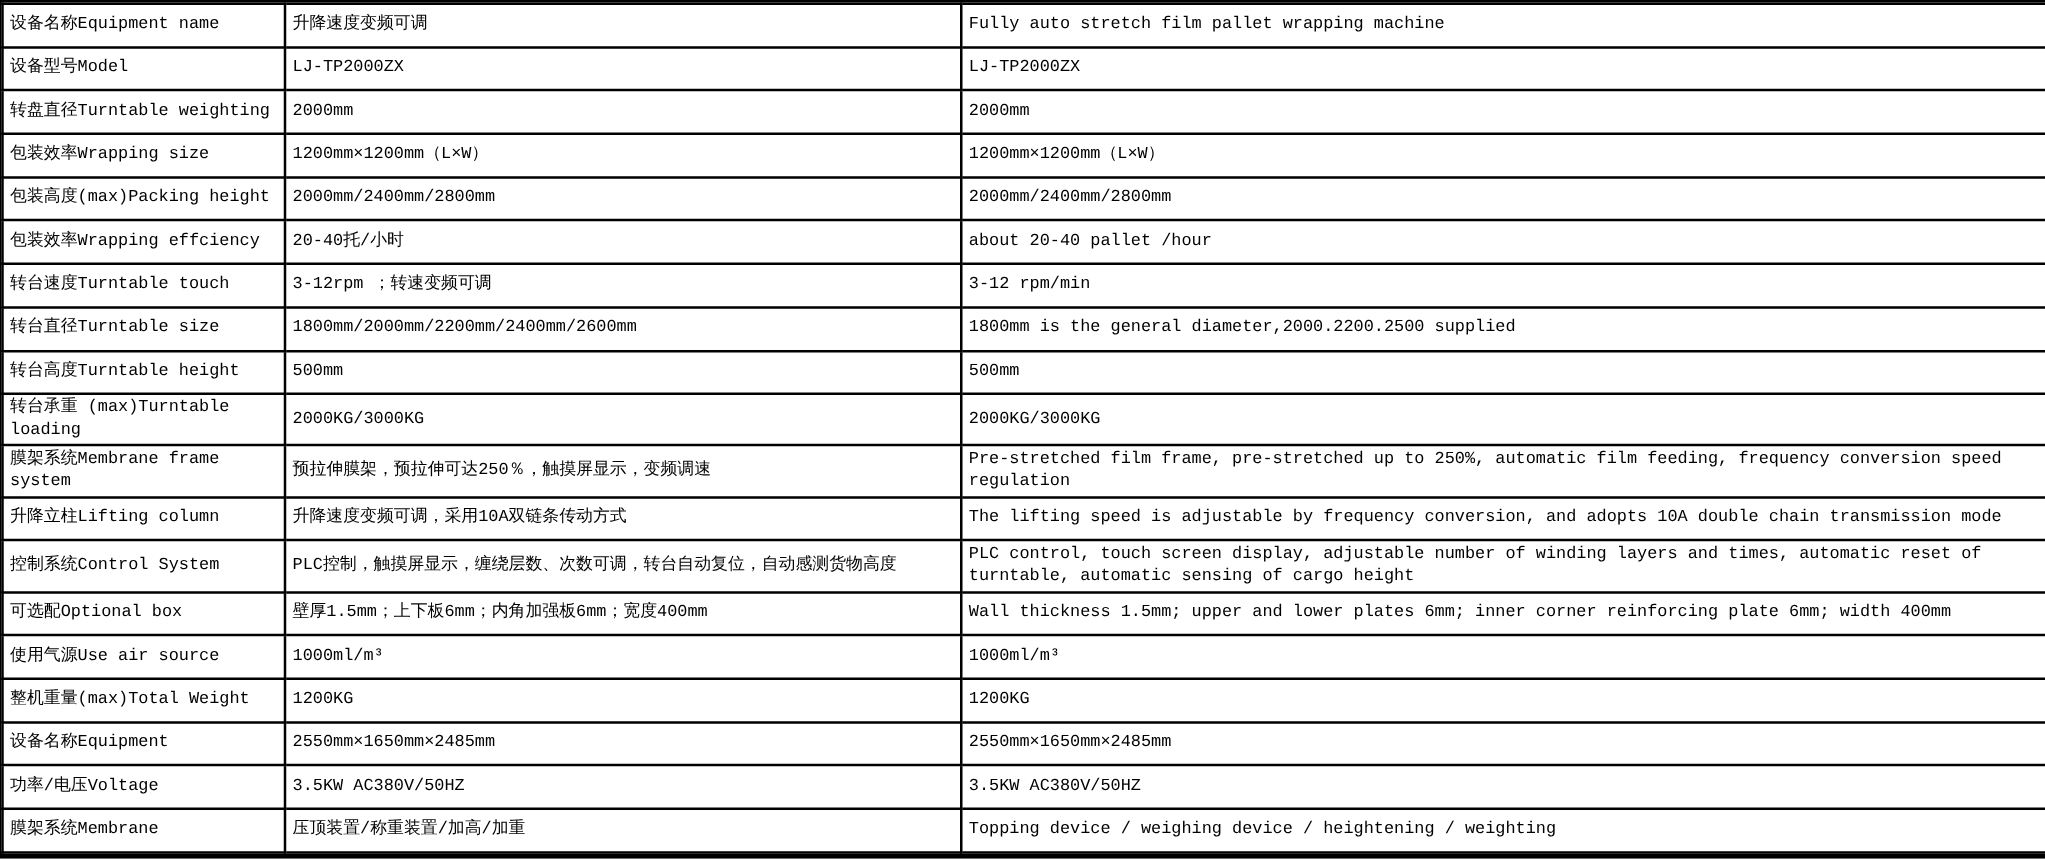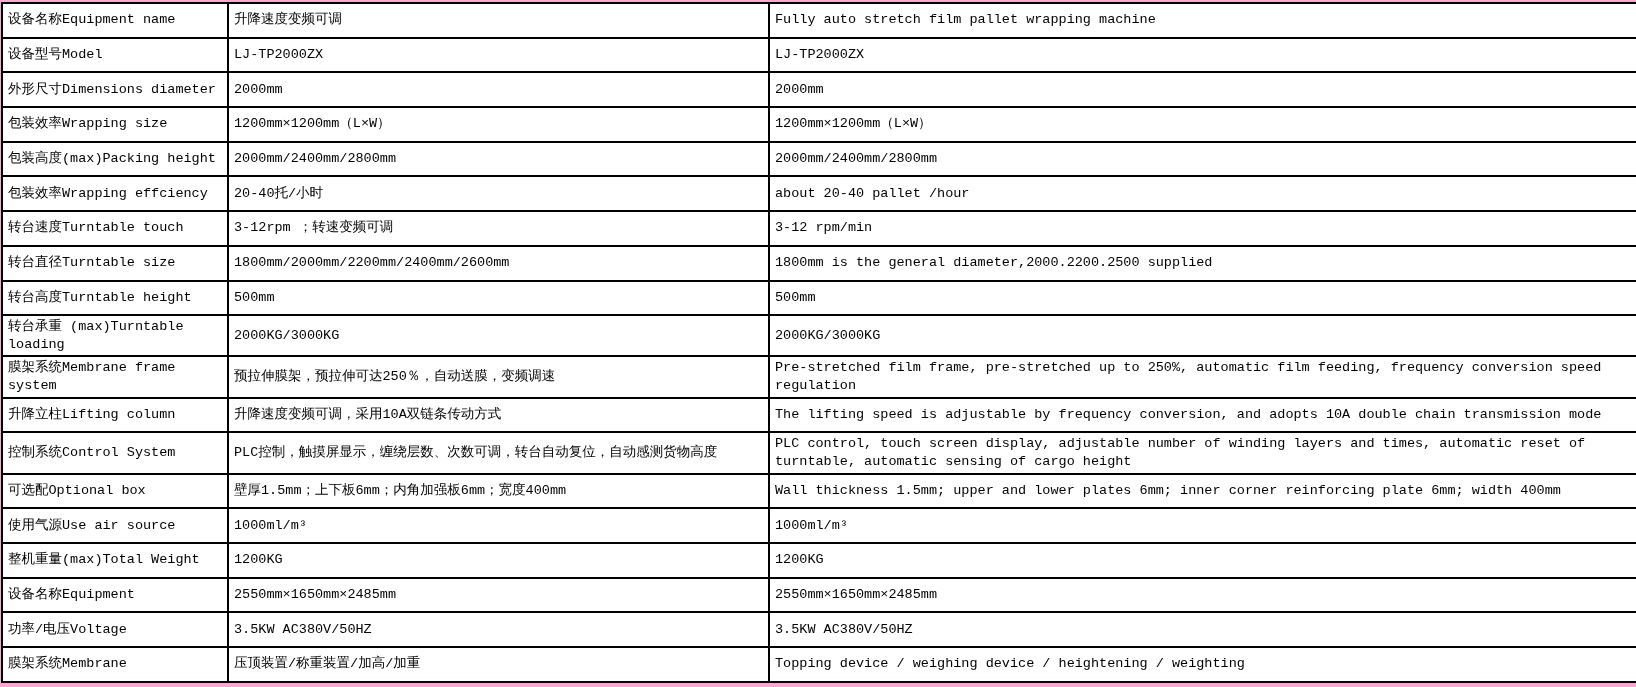--- a/index.html
+++ b/index.html
@@ -4,21 +4,21 @@
 <style>
   html, body {
     margin: 0;
     padding: 0;
     background: #ffffff;
   }
   .page {
     position: relative;
     width: 1636px;
     height: 687px;
-    background: #f9a8d4;
+    background: #000000;
     overflow: hidden;
   }
   table.spec {
     position: absolute;
     left: 1px;
     top: 2px;
     width: 1633px;
     height: 681px;
     border-collapse: collapse;
     table-layout: fixed;
@@ -59,21 +59,21 @@
     <td>Fully auto stretch film pallet wrapping machine</td>
   </tr>
 
   <tr>
     <td>设备型号Model</td>
     <td>LJ-TP2000ZX</td>
     <td>LJ-TP2000ZX</td>
   </tr>
 
   <tr>
-    <td>外形尺寸Dimensions diameter</td>
+    <td>转盘直径Turntable weighting</td>
     <td>2000mm</td>
     <td>2000mm</td>
   </tr>
 
   <tr>
     <td>包装效率Wrapping size</td>
     <td>1200mm×1200mm（L×W）</td>
     <td>1200mm×1200mm（L×W）</td>
   </tr>
 
@@ -108,21 +108,21 @@
   </tr>
 
   <tr>
     <td>转台承重 (max)Turntable loading</td>
     <td>2000KG/3000KG</td>
     <td>2000KG/3000KG</td>
   </tr>
 
   <tr>
     <td>膜架系统Membrane frame system</td>
-    <td>预拉伸膜架，预拉伸可达250％，自动送膜，变频调速</td>
+    <td>预拉伸膜架，预拉伸可达250％，触摸屏显示，变频调速</td>
     <td>Pre-stretched film frame, pre-stretched up to 250%, automatic film feeding, frequency conversion speed regulation</td>
   </tr>
 
   <tr>
     <td>升降立柱Lifting column</td>
     <td>升降速度变频可调，采用10A双链条传动方式</td>
     <td>The lifting speed is adjustable by frequency conversion, and adopts 10A double chain transmission mode</td>
   </tr>
 
   <tr>

